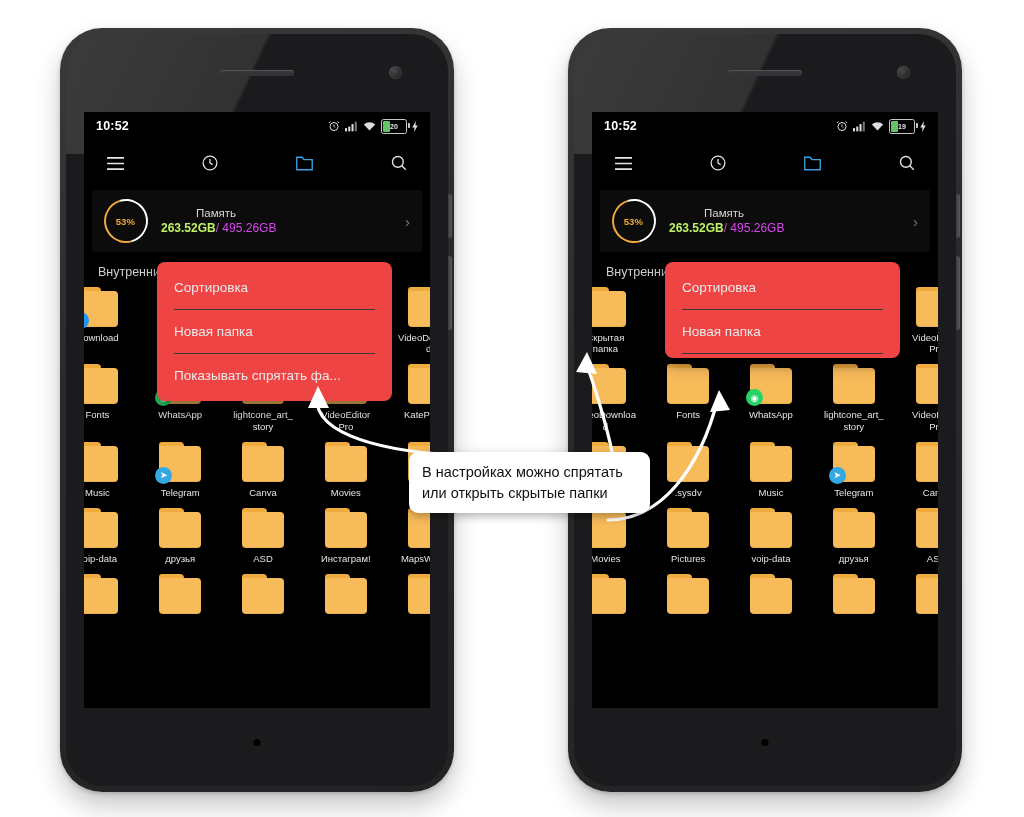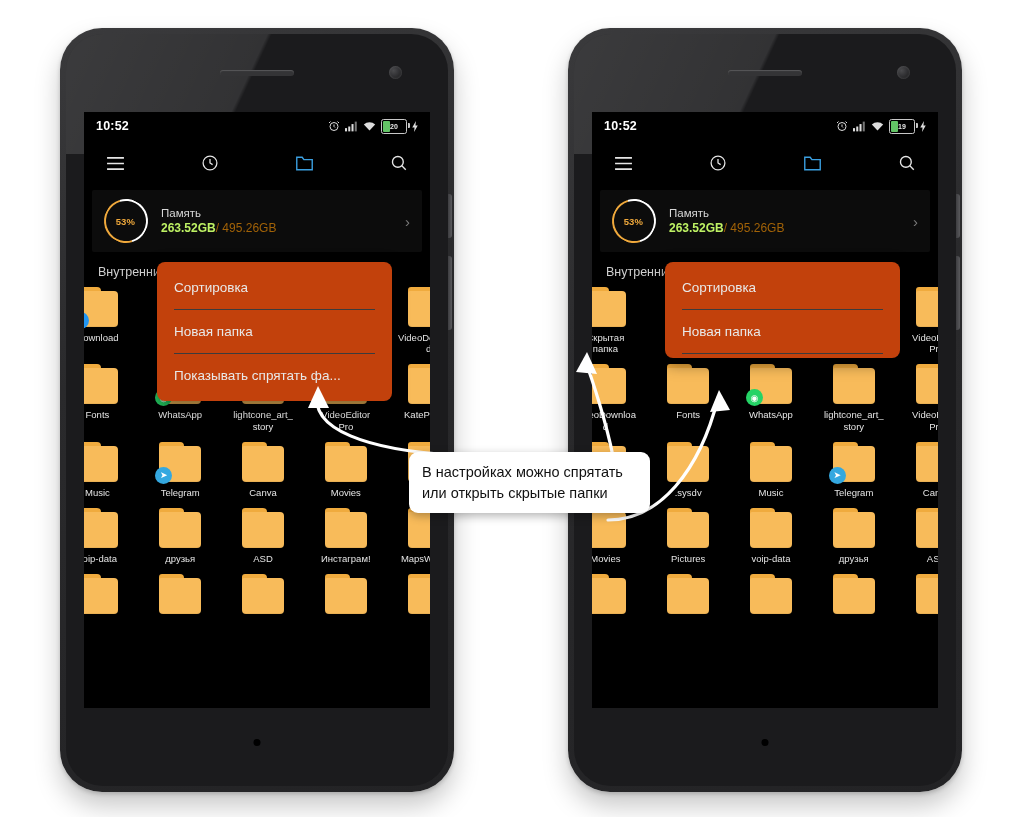--- a/index.html
+++ b/index.html
@@ -101,24 +101,24 @@
   .ring {
     width: 40px; height:40px; border-radius:50%;
     border: 2.2px solid #f0a93c;
     border-top-color:#ffffff; border-right-color:#ffffff;
     display:flex; align-items:center; justify-content:center;
     transform: rotate(28deg);
     flex: none;
   }
   .ring span { transform: rotate(-28deg); font-size:9.5px; color:#f0a93c; font-weight:bold; }
   .mem-text { margin-left: 13px; line-height:1.32; }
-  .mem-title { font-size:11.5px; color:#d7d7d7; }
+  .mem-title { font-size:11.5px; color:#d7d7d7;margin-left:35px; }
   .mem-vals { font-size:12px; }
   .mem-used { color:#bef264; font-weight:bold; }
-  .mem-total { color:#a16207; }
+  .mem-total { color:#d946ef; }
   .chev { margin-left:auto; color:#7a7a7a; font-size:15px; }
 
   
   .internal {
     padding: 13px 0 8px 14px; font-size:12.5px; color:#cfcfcf;
     background:#000;
   }
 
   
   .grid {
@@ -148,21 +148,21 @@
   .badge.wa { background:#25d366; }
   .badge.tg { background:#34a8e0; }
   .caption {
     margin-top: 5px; font-size: 9.5px; color:#e4e4e4; text-align:center;
     line-height: 1.18; max-width: 62px; word-break: break-word;
   }
 
   
   .menu {
     position:absolute; width: 235px;
-    background:#c2410c; border-radius: 8px;
+    background:#ef4444; border-radius: 8px;
     box-shadow: 0 5px 16px rgba(0,0,0,0.55);
     z-index: 40;
     padding: 4px 0;
   }
   .menu.left-menu  { left: 157px; top: 262px; }
   .menu.right-menu { left: 665px; top: 262px; }
   .menu-item {
     height: 43px; display:flex; align-items:center;
     padding: 0 17px; color:#e8e8e8; font-size:13.5px;
     white-space: nowrap; overflow:hidden;

